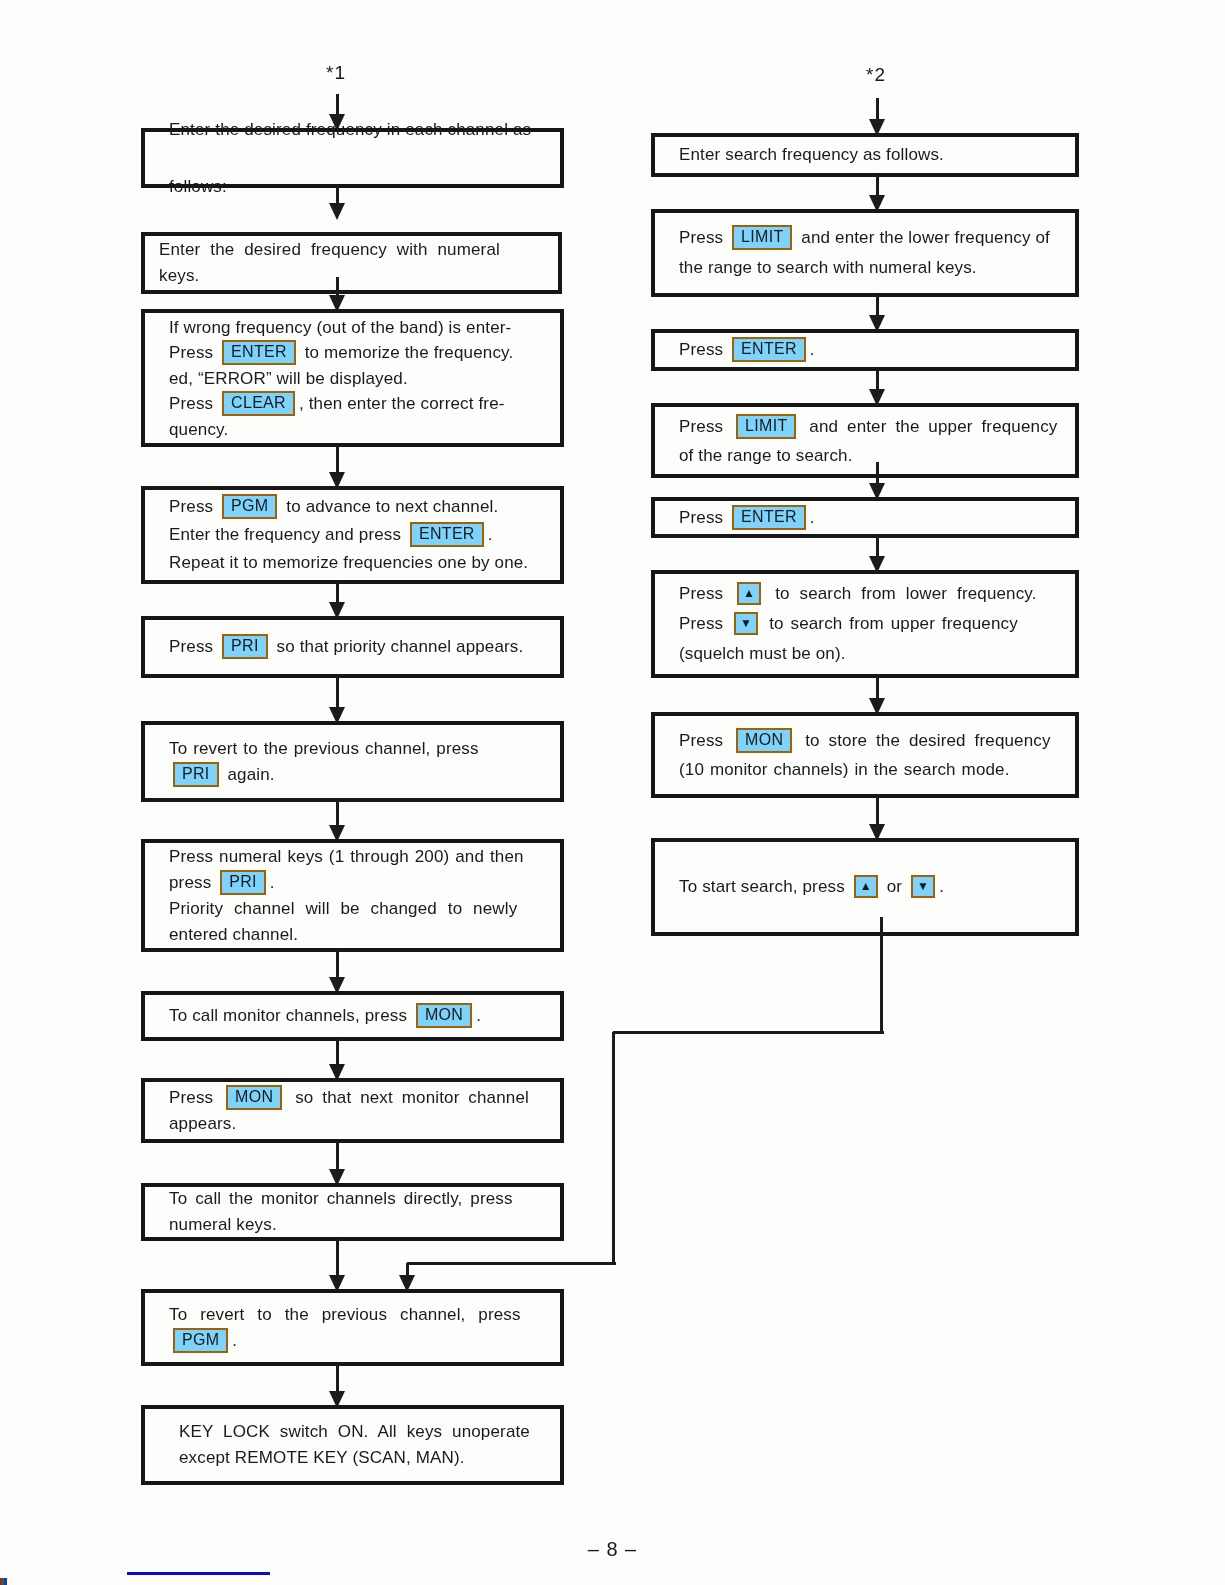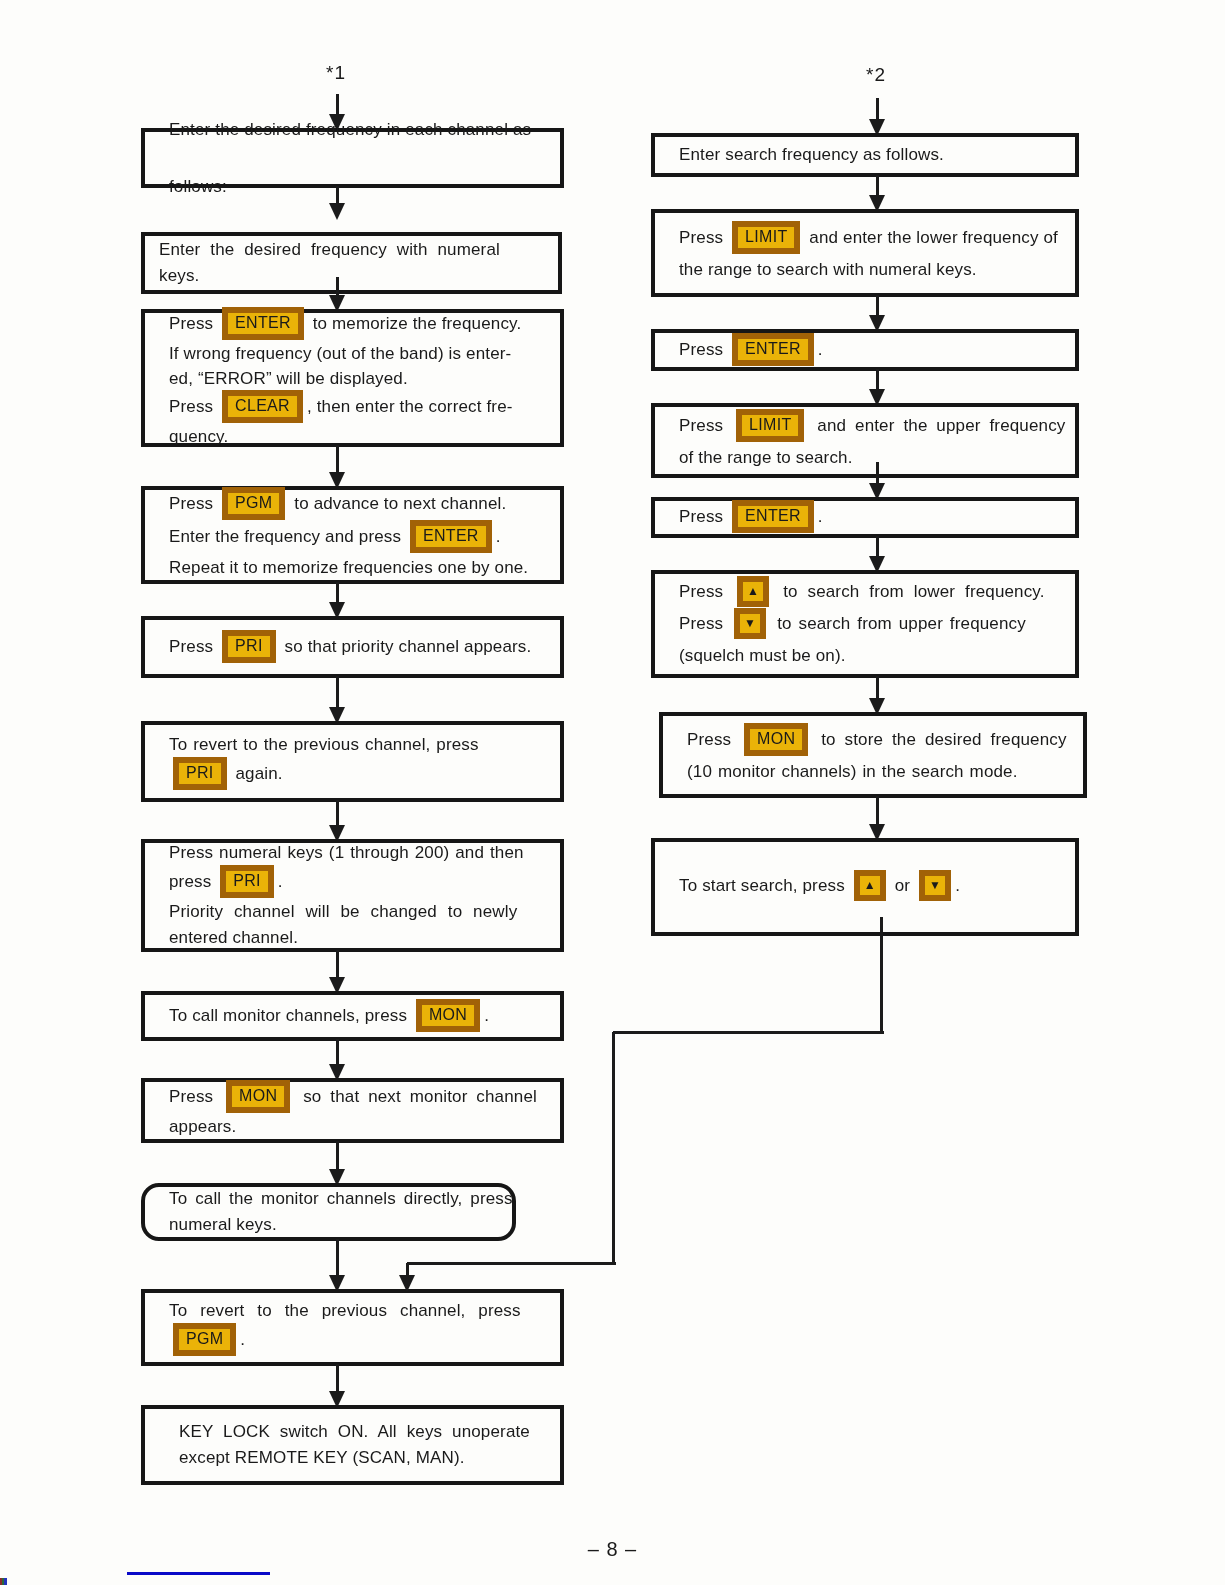--- a/index.html
+++ b/index.html
@@ -18,27 +18,27 @@
     background:#fdfdfb;
     display:flex;flex-direction:column;justify-content:center;
     padding:4px 24px;
     font-size:17px;
     line-height:26px;
     letter-spacing:0.15px;
   }
   .fline{white-space:nowrap;}
   .key{
     display:inline-block;
-    border:6px solid #a16207;
+    border:2px solid #a16207;
     padding:0px 7px 1px;
     margin:0 4px;
     line-height:20px;
     font-size:16px;
     letter-spacing:0.3px;
-    background:#eab308;
+    background:#7dd3fc;
     position:relative;top:-1px;
   }
   .key.tri{
     font-size:12px;
     padding:1px 4px 2px;
     line-height:16px;
     top:-2px;
   }
   .collabel{
     position:absolute;
@@ -79,22 +79,22 @@
       </div>
       <div class="vline" style="left: 335.5px; top: 186px; height: 20px;"></div>
       <div class="ahead" style="left: 329px; top: 203px;"></div>
       <div class="fbox" style="left: 141px; top: 232px; width: 421px; height: 62px; padding-left: 14px;">
         <div class="fline" style="word-spacing: 5px;">Enter the desired frequency with numeral</div>
         <div class="fline">keys.</div>
       </div>
       <div class="vline" style="left: 335.5px; top: 277px; height: 21px;"></div>
       <div class="ahead" style="left: 329px; top: 295px;"></div>
       <div class="fbox" style="left: 141px; top: 309px; width: 423px; height: 138px; line-height: 25px;">
+        <div class="fline">If wrong frequency (out of the band) is enter-</div>
         <div class="fline">Press <span class="key">ENTER</span> to memorize the frequency.</div>
-        <div class="fline">If wrong frequency (out of the band) is enter-</div>
         <div class="fline">ed, “ERROR” will be displayed.</div>
         <div class="fline">Press <span class="key">CLEAR</span>, then enter the correct fre-</div>
         <div class="fline">quency.</div>
       </div>
       <div class="vline" style="left: 335.5px; top: 445px; height: 30px;"></div>
       <div class="ahead" style="left: 329px; top: 472px;"></div>
       <div class="fbox" style="left: 141px; top: 486px; width: 423px; height: 98px; line-height: 28px;">
         <div class="fline">Press <span class="key">PGM</span> to advance to next channel.</div>
         <div class="fline">Enter the frequency and press <span class="key">ENTER</span>.</div>
         <div class="fline">Repeat it to memorize frequencies one by one.</div>
@@ -124,21 +124,21 @@
         <div class="fline">To call monitor channels, press <span class="key">MON</span>.</div>
       </div>
       <div class="vline" style="left: 335.5px; top: 1039px; height: 28px;"></div>
       <div class="ahead" style="left: 329px; top: 1064px;"></div>
       <div class="fbox" style="left: 141px; top: 1078px; width: 423px; height: 65px;">
         <div class="fline" style="word-spacing: 4px;">Press <span class="key">MON</span> so that next monitor channel</div>
         <div class="fline">appears.</div>
       </div>
       <div class="vline" style="left: 335.5px; top: 1141px; height: 31px;"></div>
       <div class="ahead" style="left: 329px; top: 1169px;"></div>
-      <div class="fbox" style="left: 141px; top: 1183px; width: 375px; height: 58px; border-radius: 18px;">
+      <div class="fbox" style="left: 141px; top: 1183px; width: 423px; height: 58px;">
         <div class="fline" style="word-spacing: 3px;">To call the monitor channels directly, press</div>
         <div class="fline">numeral keys.</div>
       </div>
       <div class="vline" style="left: 335.5px; top: 1239px; height: 39px;"></div>
       <div class="ahead" style="left: 329px; top: 1275px;"></div>
       <div class="fbox" style="left: 141px; top: 1289px; width: 423px; height: 77px;">
         <div class="fline" style="word-spacing: 8px;">To revert to the previous channel, press</div>
         <div class="fline"><span class="key">PGM</span>.</div>
       </div>
       <div class="vline" style="left: 335.5px; top: 1364px; height: 30px;"></div>
@@ -177,21 +177,21 @@
       </div>
       <div class="vline" style="left: 875.5px; top: 536px; height: 23px;"></div>
       <div class="ahead" style="left: 869px; top: 556px;"></div>
       <div class="fbox" style="left: 651px; top: 570px; width: 428px; height: 108px; line-height: 30px;">
         <div class="fline" style="word-spacing: 5px;">Press <span class="key tri">▲</span> to search from lower frequency.</div>
         <div class="fline" style="word-spacing: 2px;">Press <span class="key tri">▼</span> to search from upper frequency</div>
         <div class="fline">(squelch must be on).</div>
       </div>
       <div class="vline" style="left: 875.5px; top: 676px; height: 25px;"></div>
       <div class="ahead" style="left: 869px; top: 698px;"></div>
-      <div class="fbox" style="left: 651px; top: 712px; width: 428px; height: 86px; line-height: 29px; margin-left: 8px;">
+      <div class="fbox" style="left: 651px; top: 712px; width: 428px; height: 86px; line-height: 29px;">
         <div class="fline" style="word-spacing: 4px;">Press <span class="key">MON</span> to store the desired frequency</div>
         <div class="fline" style="word-spacing: 1px;">(10 monitor channels) in the search mode.</div>
       </div>
       <div class="vline" style="left: 875.5px; top: 796px; height: 31px;"></div>
       <div class="ahead" style="left: 869px; top: 824px;"></div>
       <div class="fbox" style="left: 651px; top: 838px; width: 428px; height: 98px;">
         <div class="fline">To start search, press <span class="key tri">▲</span> or <span class="key tri">▼</span>.</div>
       </div>
       <div class="cline" style="left: 879.5px; top: 917px; height: 115px;"></div>
       <div class="cline" style="left: 613px; top: 1030.5px; width: 271px; height: 3px;"></div>

